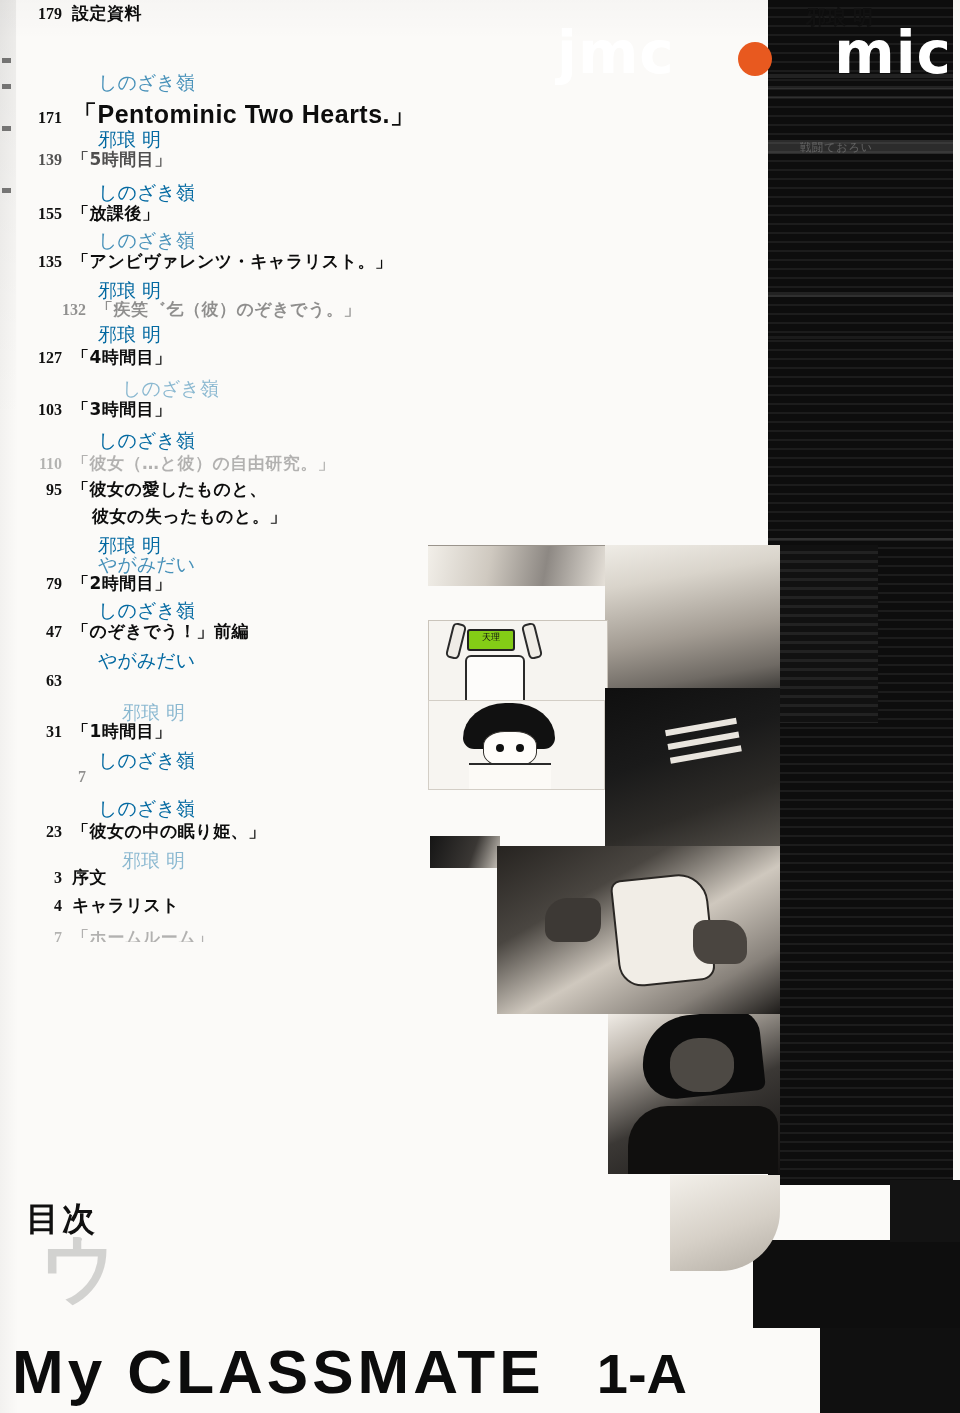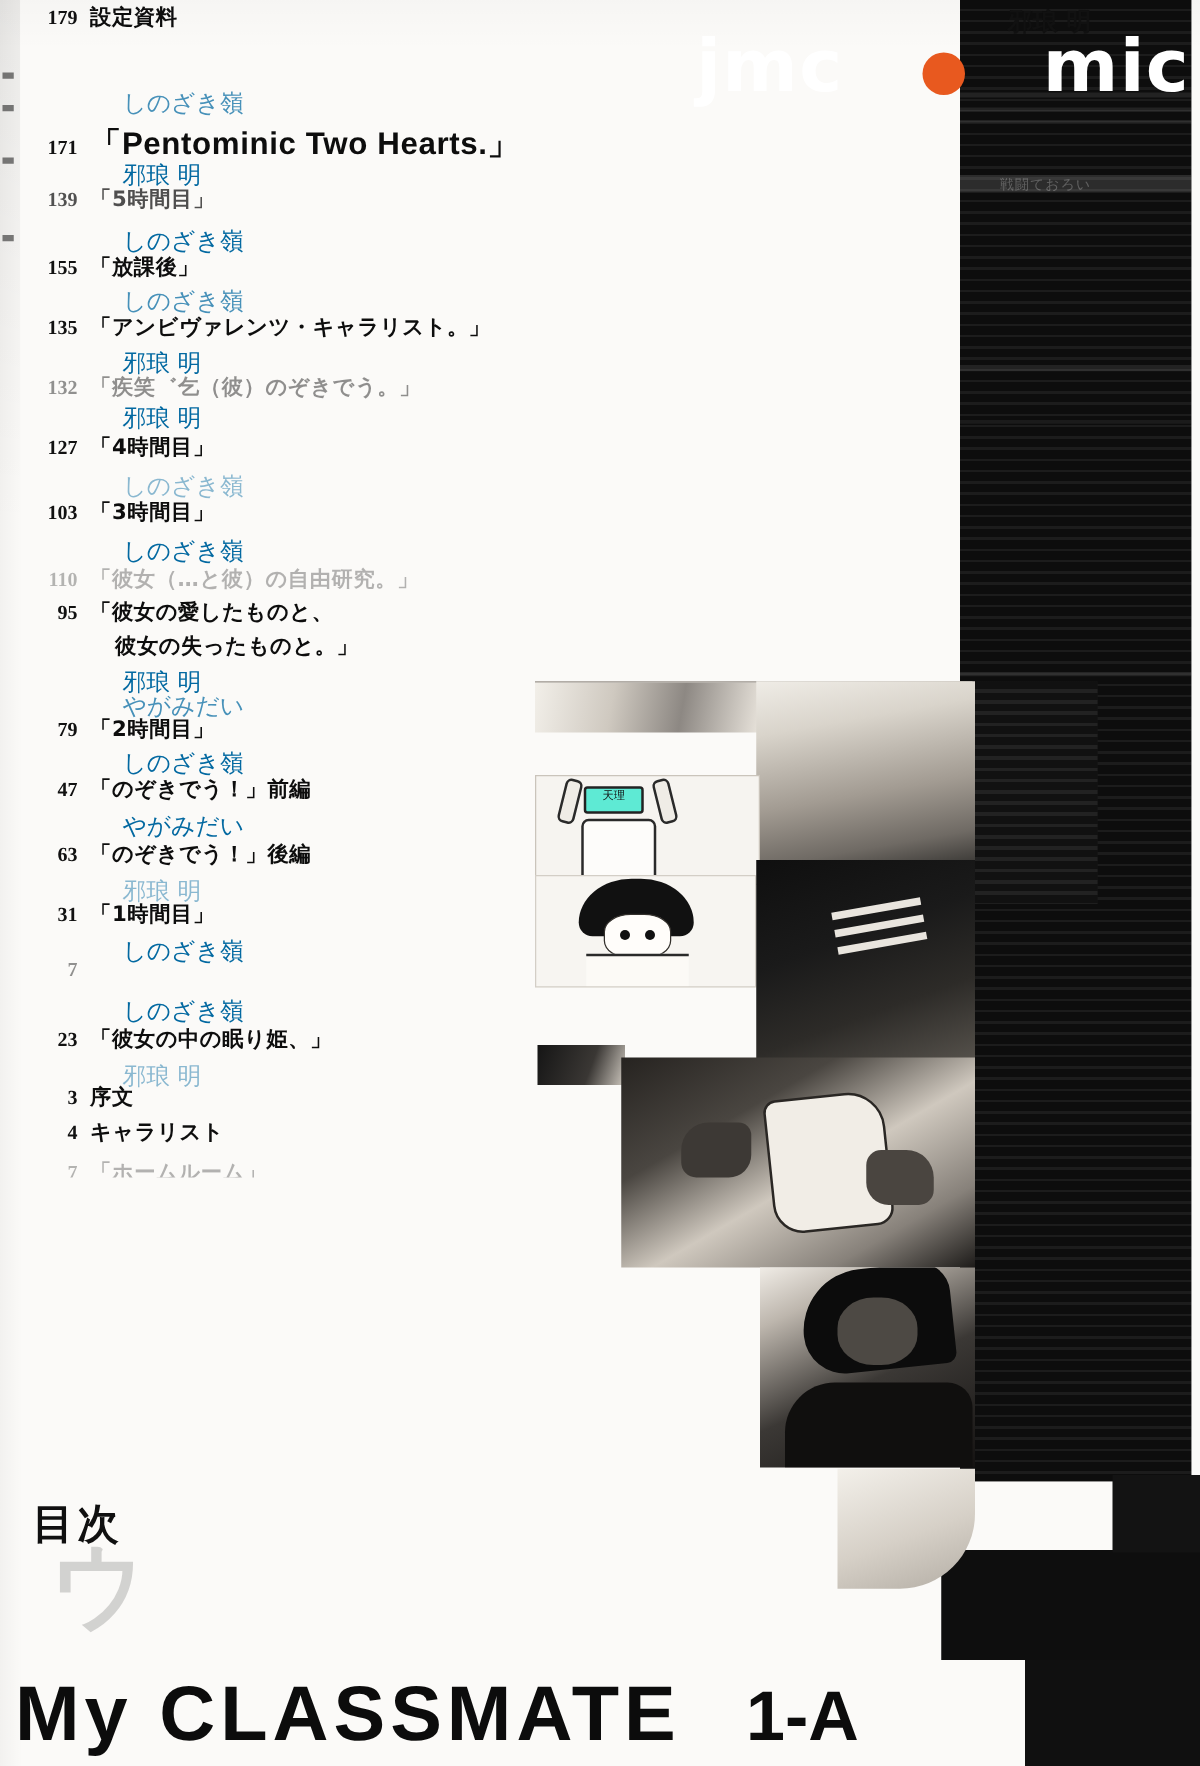--- a/index.html
+++ b/index.html
@@ -113,21 +113,21 @@
       #161616;
   }
   .f3 {
     left: 428px; top: 620px; width: 178px; height: 86px;
     background: #f6f4f0;
     border: 1px solid #cac4bb;
   }
   .f3 .figure-head {
     position: absolute;
     left: 38px; top: 8px; width: 48px; height: 22px;
-    background: #5eead4;
+    background: #84cc16;
     border: 2px solid #222;
     border-radius: 3px;
     font-size: 9px;
     line-height: 10px;
     text-align: center;
     padding-top: 1px;
     box-sizing: border-box;
     color: #111;
     font-family: "DejaVu Sans", sans-serif;
   }
@@ -307,21 +307,21 @@
   .auth {
     position: absolute;
     font-size: 19px;
     color: #0369a1;
     white-space: nowrap;
     font-family: "DejaVu Sans", sans-serif;
   }
   
   .fade-top { opacity: 0.72; }
   .clip-bottom { overflow: hidden; }
-  .ghost { opacity: 0.45; }
+  .ghost { opacity: 0.45; padding-left: 24px; }
   .ghost2 { opacity: 0.3; }
 
   .header-author {
     position: absolute;
     top: 4px;
     left: 806px;
     font-size: 20px;
     font-weight: 700;
     color: #111;
     z-index: 22;
@@ -527,21 +527,20 @@
     <div class="auth" style="top:598px;left:98px">しのざき嶺</div>
 
     <div class="row" style="top:620px;left:0">
       <span class="pg">47</span>
       <span class="ttl">「のぞきでう！」前編</span>
     </div>
     <div class="auth" style="top:648px;left:98px">やがみだい</div>
 
     <div class="row" style="top:672px;left:0">
       <span class="pg">63</span>
-      <span class="ttl">「のぞきでう！」後編</span>
     </div>
     <div class="auth ghost" style="top:700px;left:98px">邪琅 明</div>
 
     <div class="row" style="top:720px;left:0">
       <span class="pg">31</span>
       <span class="ttl">「1時間目」</span>
     </div>
     <div class="auth" style="top:748px;left:98px">しのざき嶺</div>
 
     <div class="row ghost" style="top:768px;left:0">

